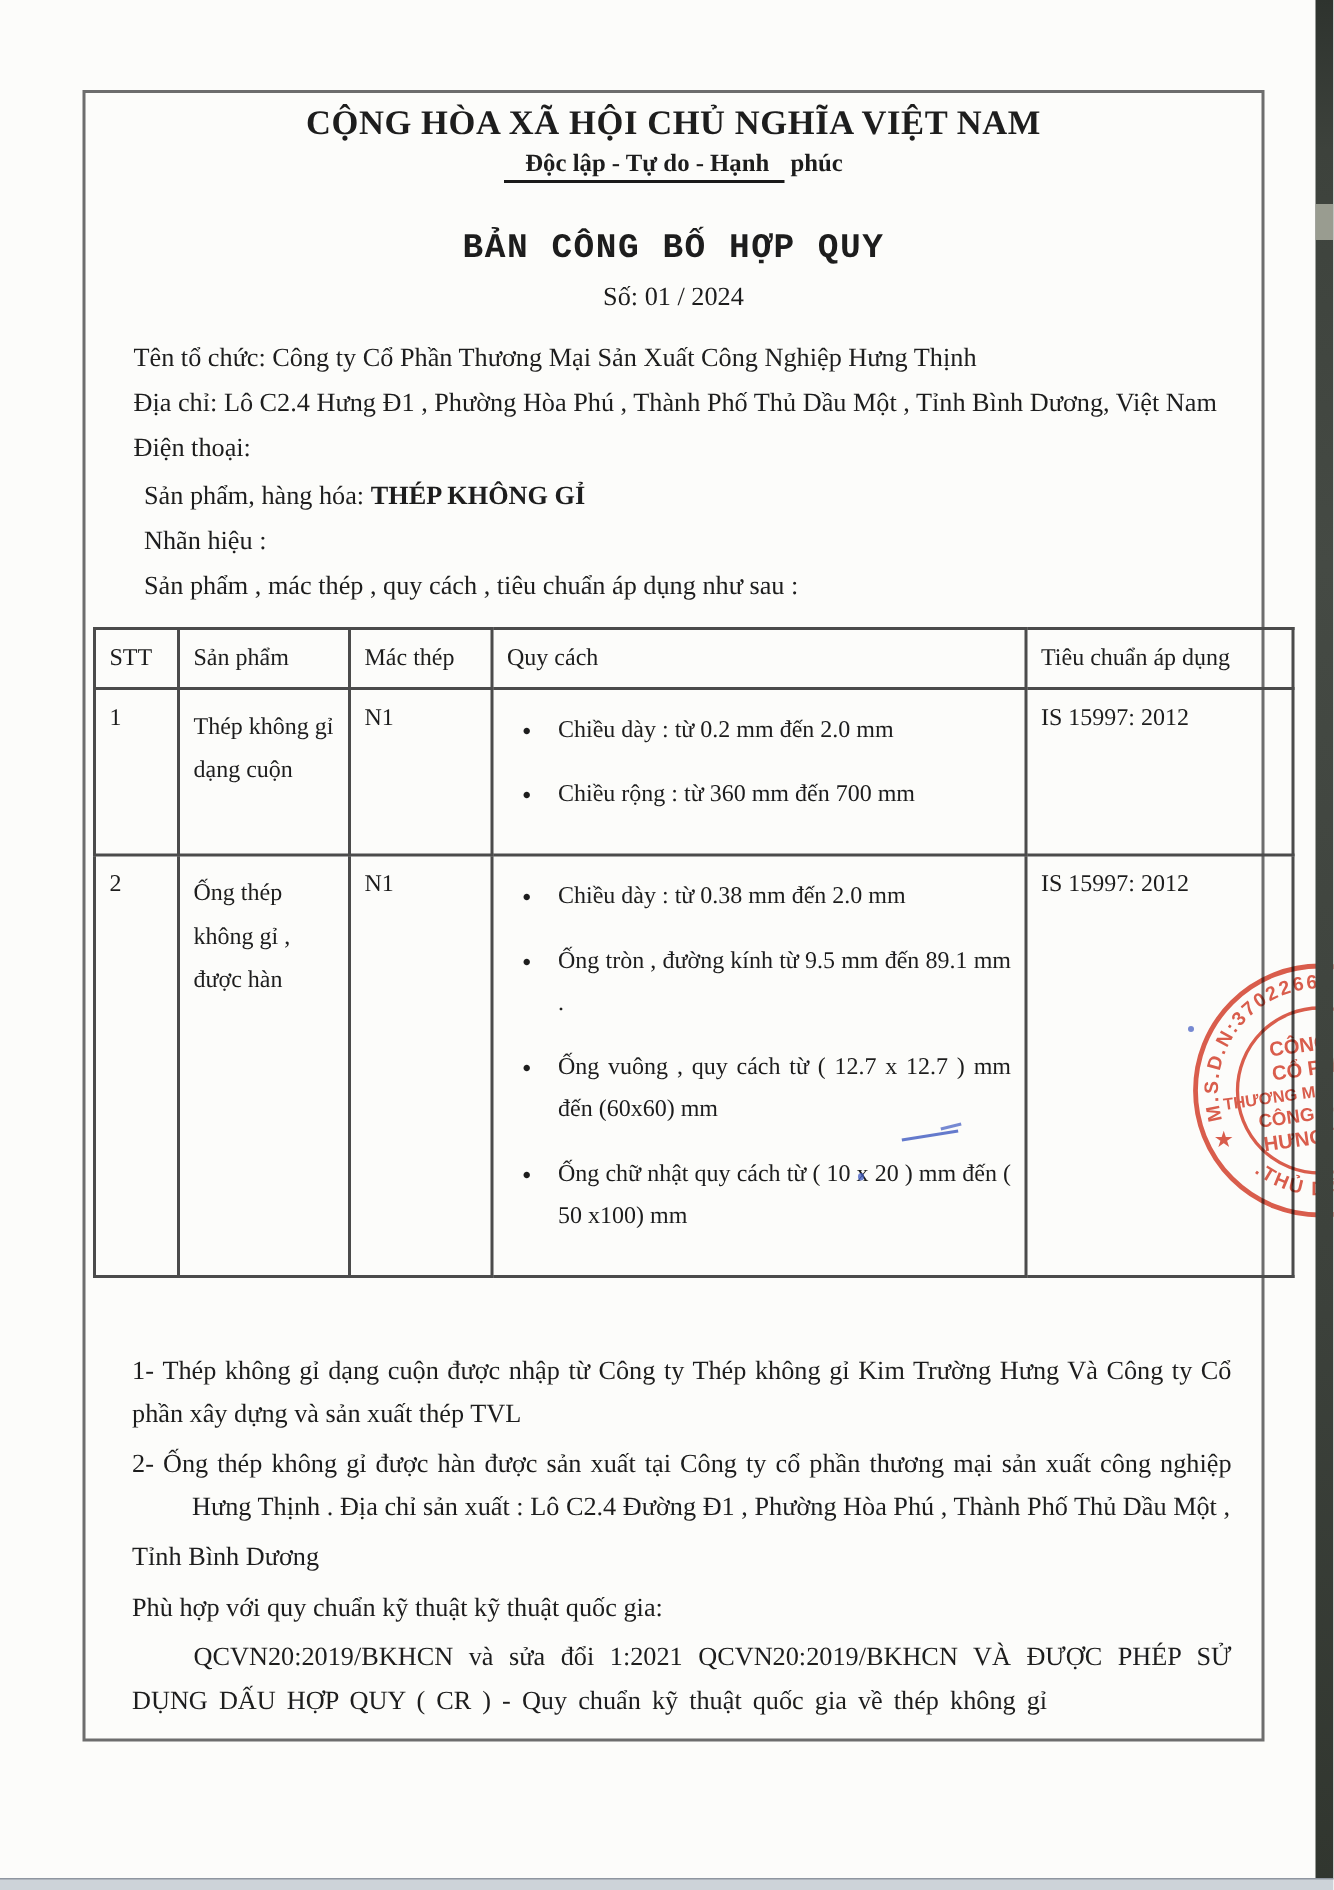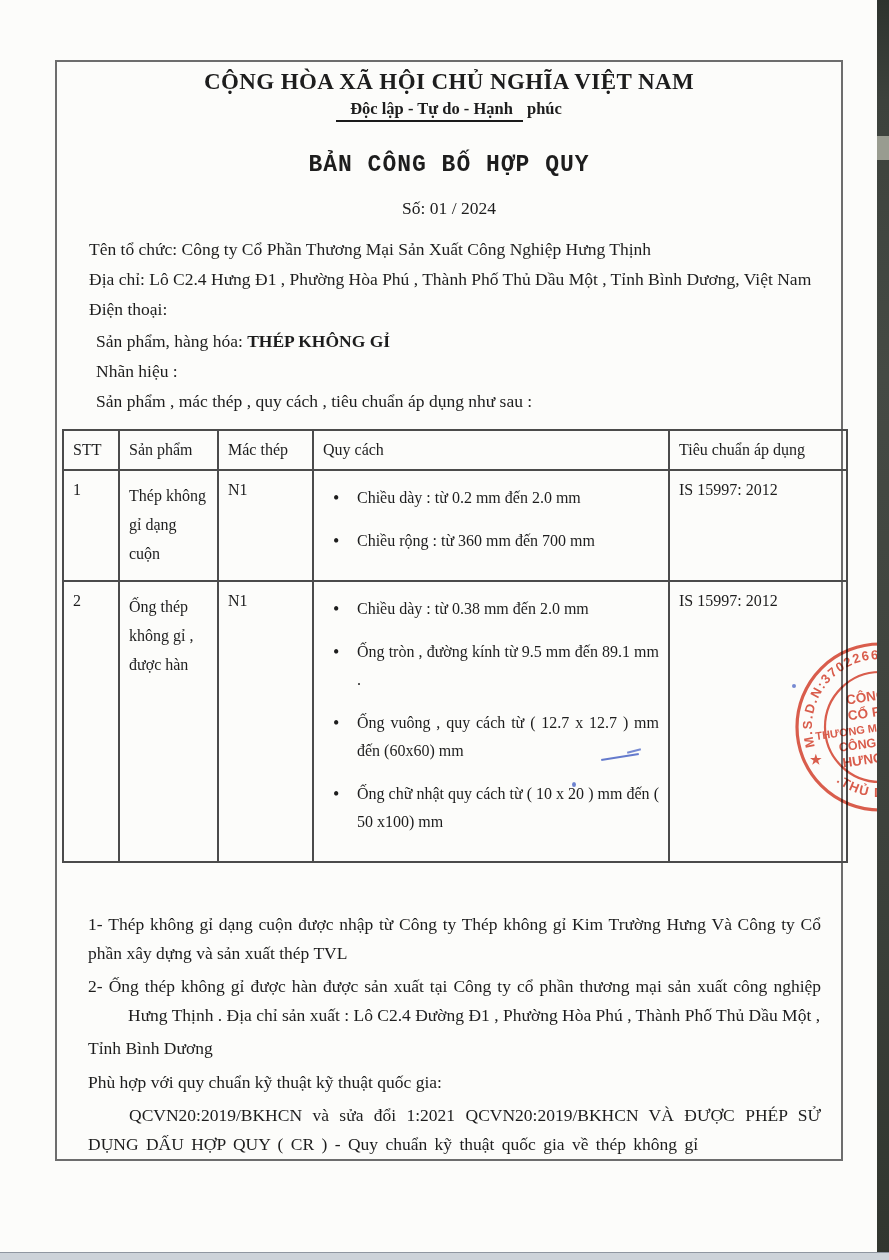--- a/index.html
+++ b/index.html
@@ -28,38 +28,38 @@
     border:2px solid #6d6d6d;box-sizing:border-box;
     background:transparent;
   }
   .content{position:absolute;left:55px;top:60px;width:788px;box-sizing:border-box;}
   
   .hdr{ text-align:center; padding-top:9px; }
   .national-title{font-size:23px;font-weight:bold;letter-spacing:.4px;}
   .motto{font-size:16.5px;font-weight:bold;margin-top:4px;}
   .motto .underl{border-bottom:2.5px solid #1a1a1a;padding:0 10px 2px 14px;}
   .doc-title{font-size:23px;font-weight:bold;letter-spacing:1px;margin-top:33px;font-family:Liberation Mono, monospace;}
-  .doc-number{font-size:17.5px;margin-top:20px;}
+  .doc-number{font-size:17.5px;margin-top:9px;}
   
   .info{margin:15px 22px 0 34px;font-size:17.5px;line-height:30px;}
   .info .ln{text-align:left;}
   .info .indented{margin-left:7px;}
   .bold{font-weight:bold;}
   .intro-line{margin-top:2px;}
   
   table.spec{
     border-collapse:collapse;margin:13px 0 0 7px;width:773px;
     font-size:16px;table-layout:fixed;
   }
   table.spec th, table.spec td{
     border:2px solid #4b4b4b;vertical-align:top;
     padding:10px 9px;font-weight:normal;text-align:left;box-sizing:border-box;
   }
   th.c-stt{width:56px;text-align:center;}
-  th.c-sp{width:99px;}
+  th.c-sp{width:114px;}
   th.c-mt{width:95px;text-align:center;}
   th.c-qc{width:356px;}
   th.c-tc{width:178px;}
   td.cell-stt{text-align:center;padding-top:13px;}
   td.cell-sp{text-align:justify;padding-top:13px;line-height:29px;}
   td.cell-mt{text-align:center;padding-top:13px;}
   td.cell-tc{padding-top:13px;}
   tr.r1 td{height:94px;}
   tr.r2 td{height:233px;}
   ul.qc{list-style:none;margin:3px 0 0 0;padding:0;}

